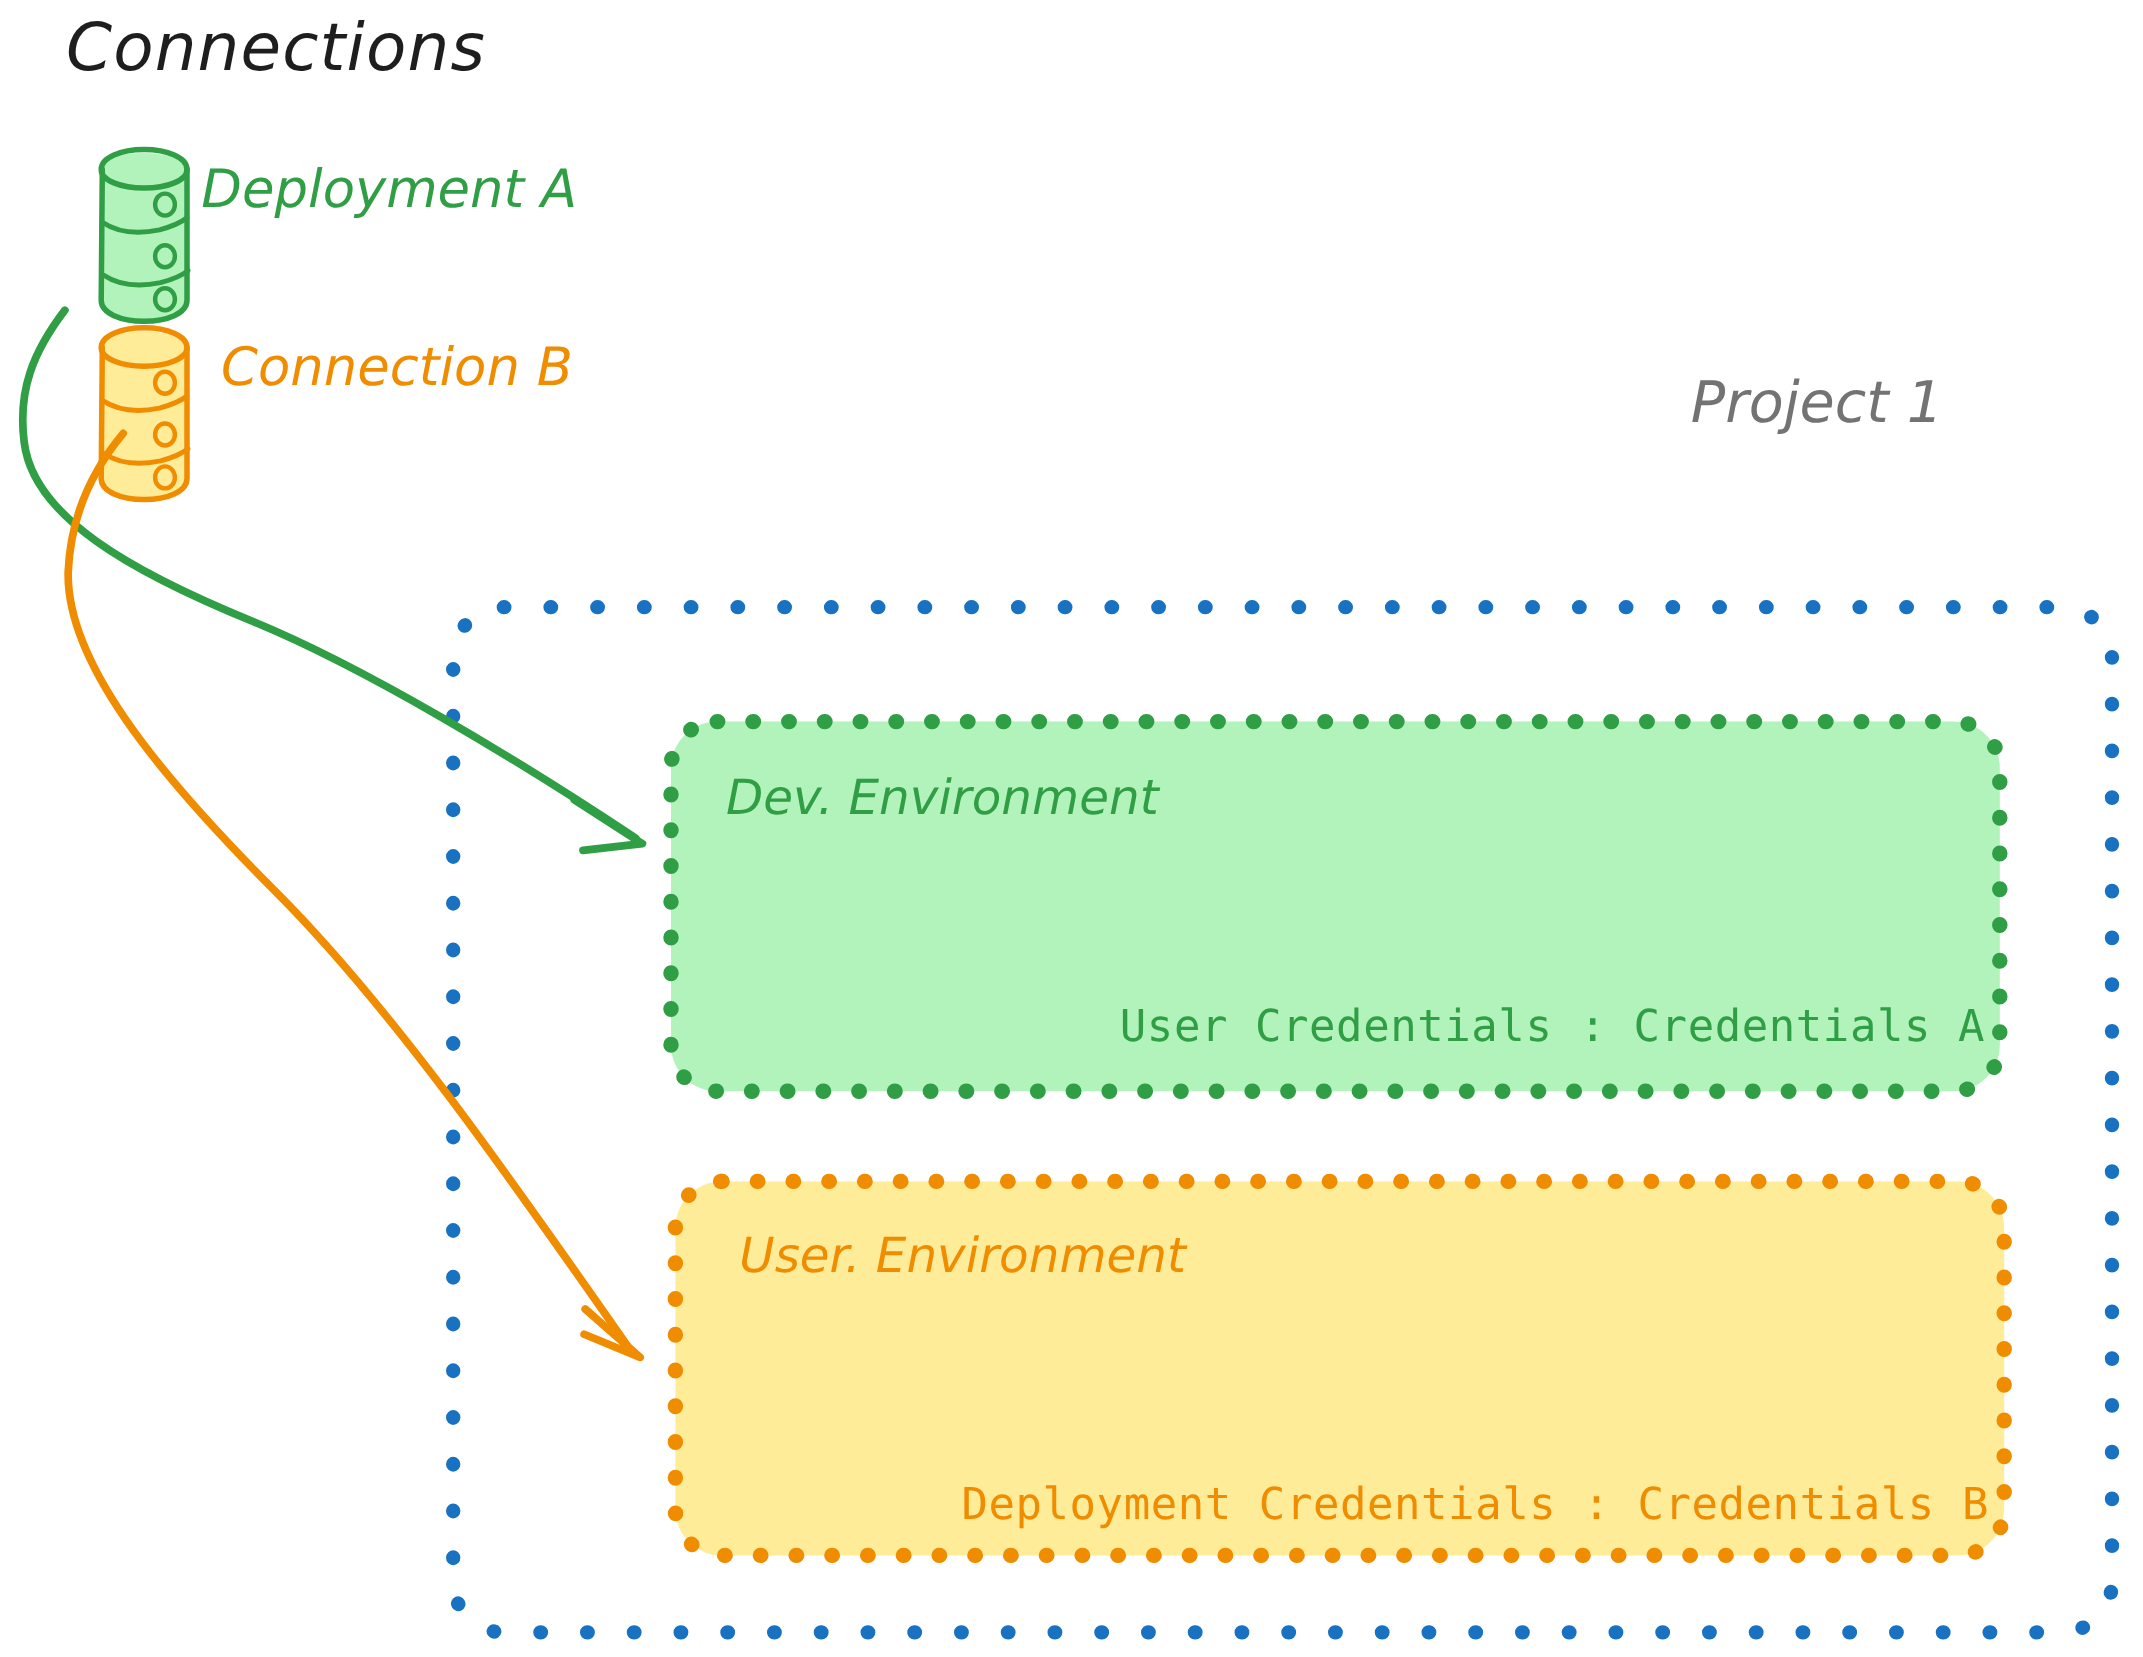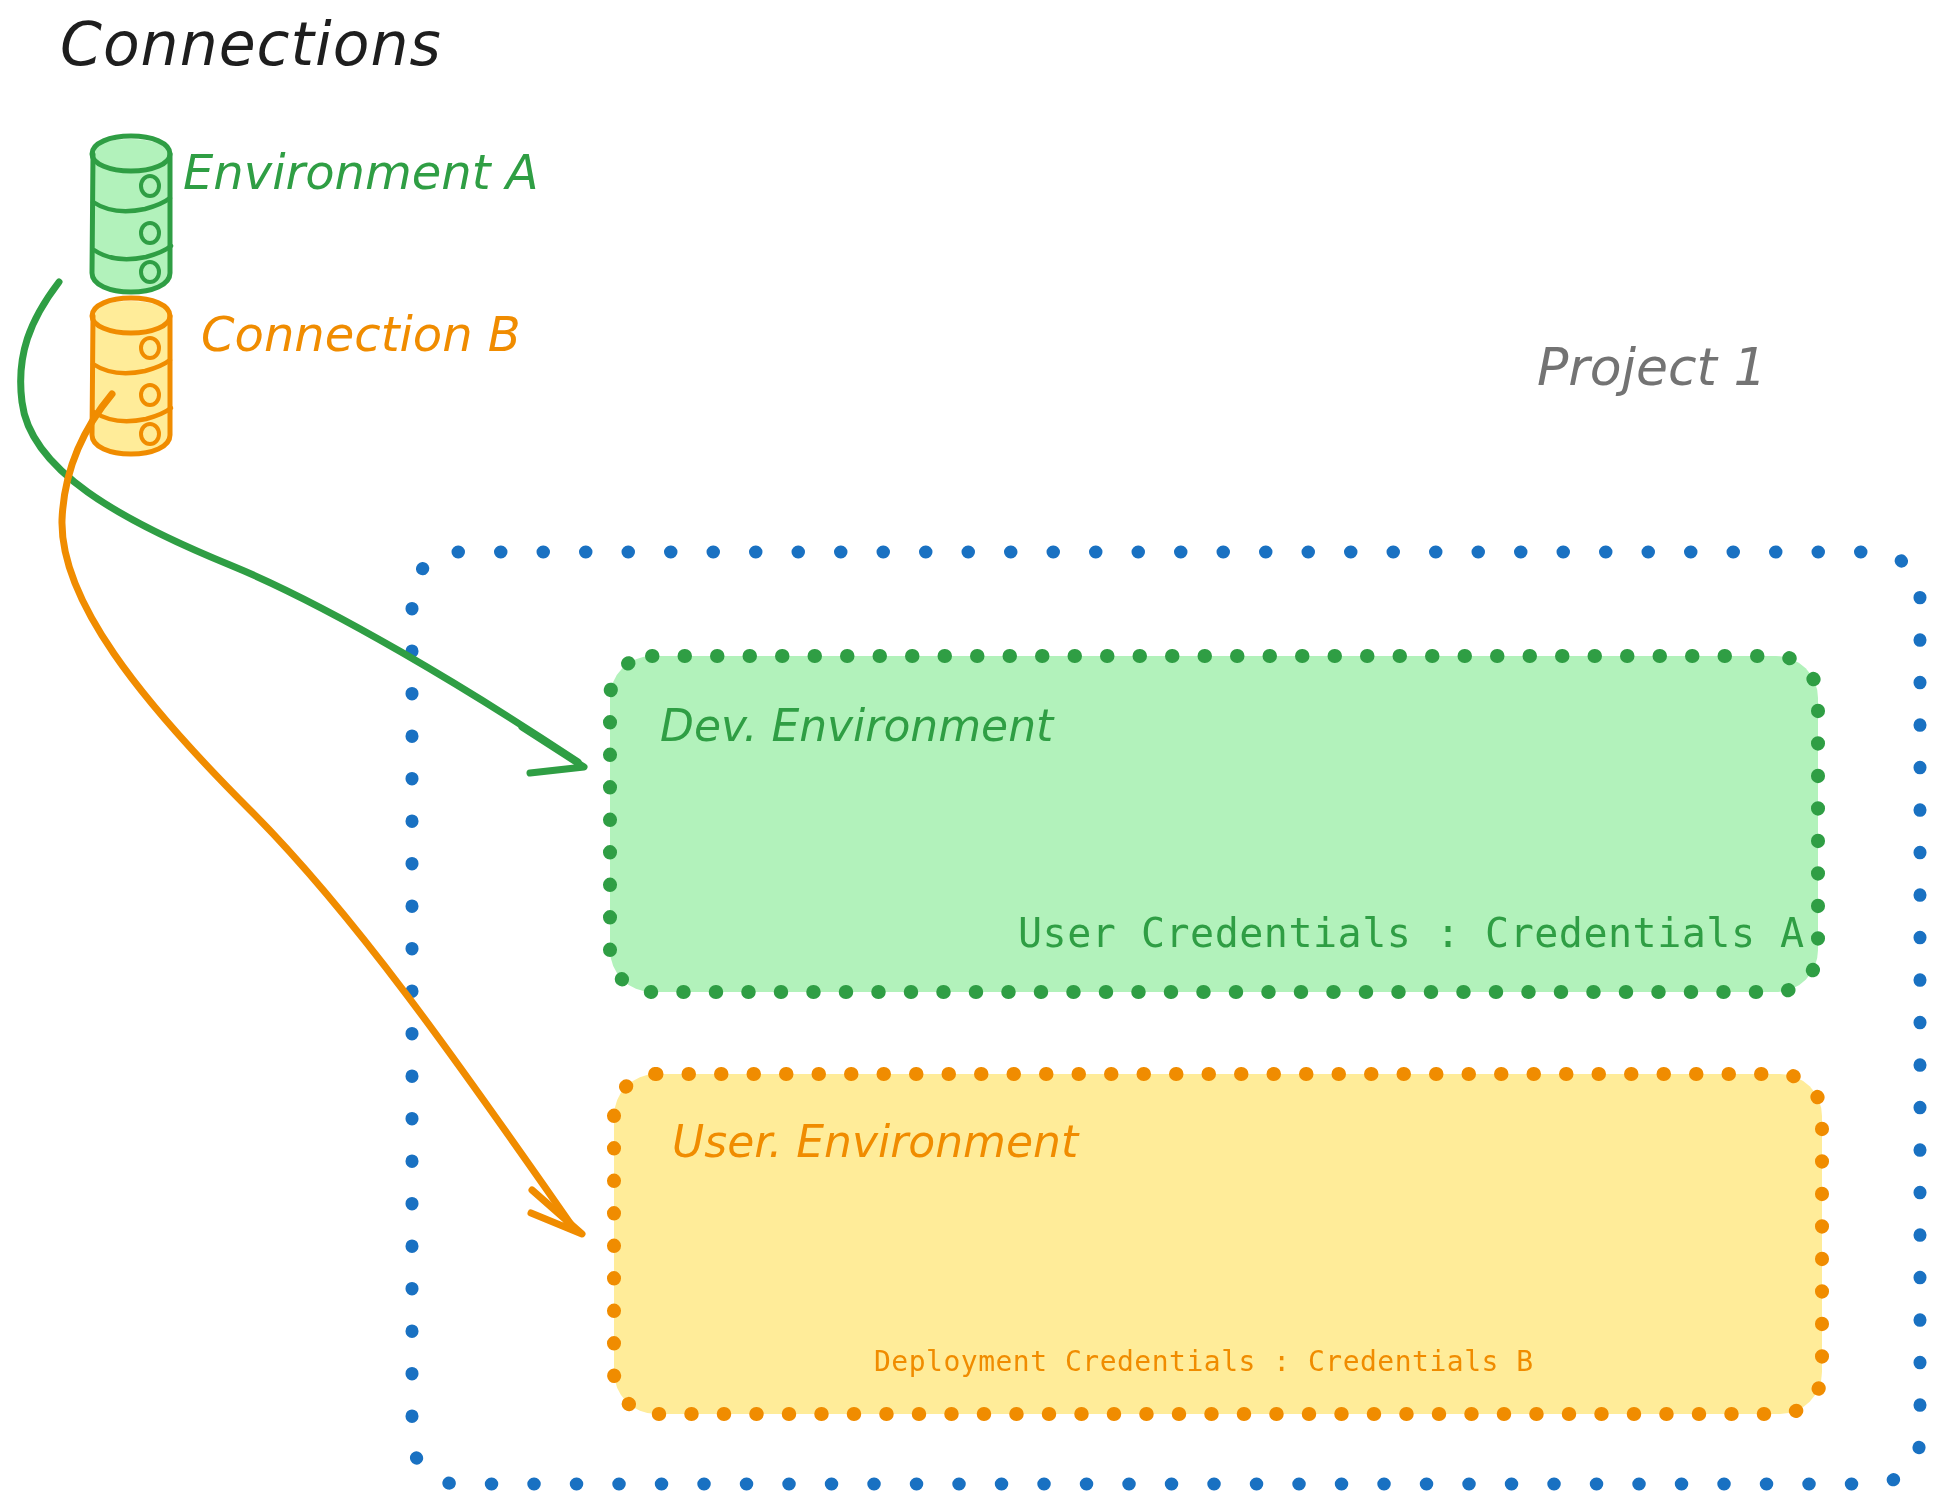--- a/index.html
+++ b/index.html
@@ -87,21 +87,21 @@
     left: 998px;
     top: 913px;
     font-size: 40px;
     color: #2f9e44;
     letter-spacing: 0.5px;
     margin-left: 20px;
   }
   #label-prod-creds {
     left: 874px;
     top: 1348px;
-    font-size: 28px;
+    font-size: 40px;
     color: #f08c00;
     letter-spacing: 0.5px;
   }
 </style>
 </head>
 <body>
 
 <div id="canvas">
 
   <svg class="layer" viewBox="0 0 1948 1506">
@@ -153,21 +153,21 @@
 
     <g>
       <path d="M112,394 C82,430 64,470 62,520 C60,600 140,700 250,810 C360,920 470,1080 575,1230" fill="none" stroke="#f08c00" stroke-width="7" stroke-linecap="round" stroke-linejoin="round"></path>
       <path d="M532,1190 L582,1234 L531,1213" fill="none" stroke="#f08c00" stroke-width="7" stroke-linecap="round" stroke-linejoin="round"></path>
     </g>
 
   </svg>
 
   <div class="txt hand" id="title-connections">Connections</div>
 
-  <div class="txt hand" id="label-connection-a">Environment A</div>
+  <div class="txt hand" id="label-connection-a">Deployment A</div>
 
   <div class="txt hand" id="label-connection-b">Connection B</div>
 
   <div class="txt hand" id="label-project">Project 1</div>
 
   <div class="txt hand" id="label-dev-env">Dev. Environment</div>
 
   <div class="txt mono" id="label-dev-creds">User Credentials : Credentials A</div>
 
   <div class="txt hand" id="label-prod-env">User. Environment</div>

